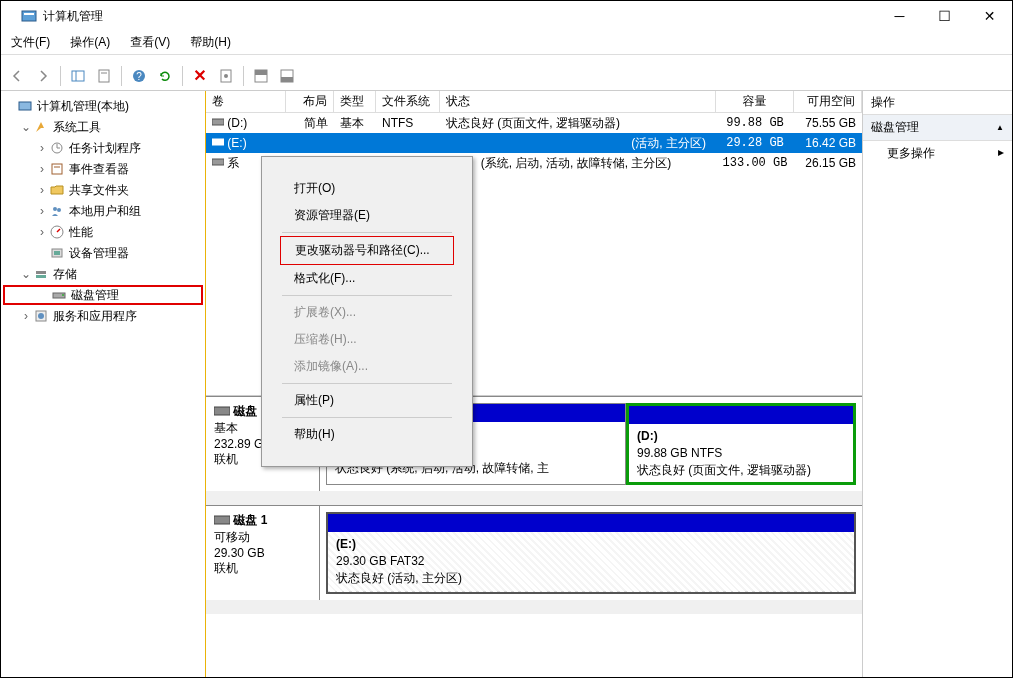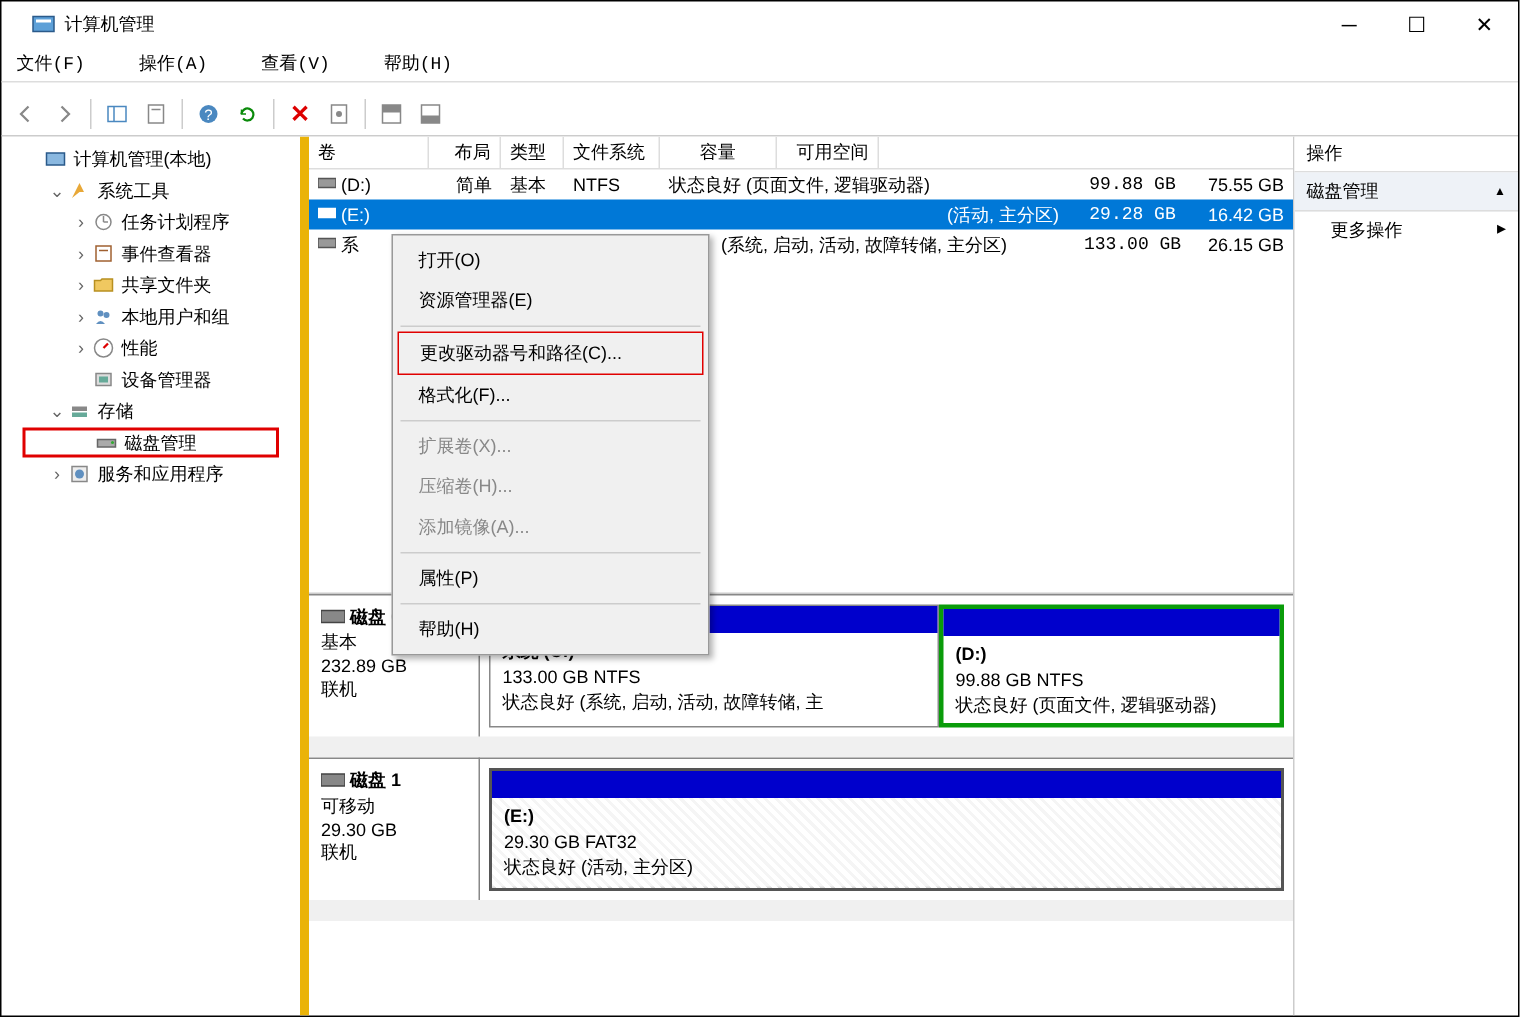--- a/index.html
+++ b/index.html
@@ -3,27 +3,27 @@
 <meta charset="utf-8">
 <style>
 * { box-sizing: border-box; margin: 0; padding: 0; }
 body { font-family: "Microsoft YaHei", "Segoe UI", sans-serif; font-size: 12px; background: #fff; color: #000; }
 .window { width: 1013px; height: 678px; border: 1px solid #000; display: flex; flex-direction: column; position: relative; }
 .titlebar { height: 30px; display: flex; align-items: center; padding: 0 0 0 20px; }
 .titlebar .icon { width: 16px; height: 16px; margin-right: 6px; }
 .titlebar .title { flex: 1; font-size: 12px; }
 .win-controls { display: flex; height: 100%; }
 .win-controls div { width: 45px; display: flex; align-items: center; justify-content: center; font-size: 14px; }
-.menubar { height: 24px; display: flex; align-items: center; padding: 0 6px; gap: 28px; border-bottom: 1px solid #ddd; font-family: Liberation Mono, monospace; }
+.menubar { height: 24px; display: flex; align-items: center; padding: 0 6px; gap: 12px; border-bottom: 1px solid #ddd; }
 .menubar div { padding: 2px 4px; }
 .toolbar { height: 30px; display: flex; align-items: center; padding: 0 4px; gap: 2px; border-bottom: 1px solid #ccc; margin-top: 6px;}
 .tool-btn { width: 24px; height: 24px; display: flex; align-items: center; justify-content: center; border: 1px solid transparent; }
 .tool-sep { width: 1px; height: 20px; background: #ccc; margin: 0 3px; }
 .content { flex: 1; display: flex; overflow: hidden; }
-.tree-pane { width: 205px; border-right: 6px solid #eab308; padding: 4px 14px; overflow: auto; }
+.tree-pane { width: 205px; border-right: 1px solid #eab308; padding: 4px 2px; overflow: auto; }
 .tree-item { display: flex; align-items: center; height: 20px; margin: 1px 0; }
 .tree-item .exp { width: 14px; text-align: center; color: #666; font-size: 12px; }
 .tree-item .ico { width: 16px; height: 16px; margin-right: 2px; display: inline-flex; align-items: center; justify-content: center;}
 .tree-item .lbl { padding: 0 2px; }
 .indent-1 { padding-left: 16px; }
 .indent-2 { padding-left: 32px; }
 .red-box { border: 2px solid #e00000; }
 .center-pane { flex: 1; display: flex; flex-direction: column; overflow: hidden; }
 .table-area { height: 305px; border-bottom: 1px solid #ccc; position: relative; }
 .table-header { display: flex; height: 22px; background: #fff; border-bottom: 1px solid #ddd; }
@@ -43,21 +43,21 @@
 .disk-info-col { width: 114px; padding: 6px 8px; border-right: 1px solid #888; border-top: 1px solid #888;}
 .disk-strip { flex: 1; display: flex; padding: 6px; gap: 0; border-top: 1px solid #888;}
 .partition { border: 1px solid #888; display: flex; flex-direction: column; min-height: 82px; }
 .part-header { height: 18px; background: #0000cc; }
 .part-body { padding: 4px 8px; line-height: 1.4; }
 .green-box { border: 3px solid #0a9c0a; }
 .actions-pane { width: 150px; border-left: 1px solid #ccc; }
 .actions-header { background: #fff; border-bottom: 1px solid #ddd; padding: 3px 8px; }
 .actions-group { background: #eef2f7; padding: 4px 8px; border-bottom: 1px solid #ddd; display: flex; justify-content: space-between; align-items: center;}
 .actions-item { padding: 4px 8px 4px 24px; display: flex; justify-content: space-between;}
-.context-menu { position: absolute; top: 155px; left: 260px; width: 212px; background: #f0f0f0; border: 1px solid #999; box-shadow: 2px 2px 4px rgba(0,0,0,0.3); z-index: 100; padding: 3px; }
+.context-menu { position: absolute; top: 155px; left: 260px; width: 212px; background: #f0f0f0; border: 1px solid #999; box-shadow: 2px 2px 4px rgba(0,0,0,0.3); z-index: 100; padding: 18px; }
 .menu-item { padding: 5px 14px; }
 .menu-item.disabled { color: #888; }
 .menu-sep { height: 1px; background: #ccc; margin: 3px 2px; }
 .red-highlight { border: 1.5px solid #e00000; }
 .hatch { background: repeating-linear-gradient(45deg, #ddd, #ddd 2px, #fff 2px, #fff 5px); }
 .disk-icon-svg { display: inline-block; vertical-align: middle; }
 .triangle { font-size: 8px; color: #000; }
 </style>
 </head>
 <body>
@@ -262,20 +262,21 @@
         </div>
     </div>
 
     <div class="center-pane">
       <div class="table-area">
         <div class="table-header">
           <div class="col-vol">卷</div>
           <div class="col-layout">布局</div>
           <div class="col-type">类型</div>
           <div class="col-fs">文件系统</div>
+          <div class="col-status">状态</div>
           <div class="col-cap">容量</div>
           <div class="col-free">可用空间</div>
         </div>
         <div class="table-body">
           <div class="row">
             <div class="col-vol"><span class="disk-icon-svg"><svg width="12" height="10">
                     <rect x="0" y="2" width="12" height="6" fill="#999" stroke="#555"></rect>
                   </svg></span> <span>(D:)</span></div>
             <div class="col-layout">简单</div>
             <div class="col-type">基本</div>

